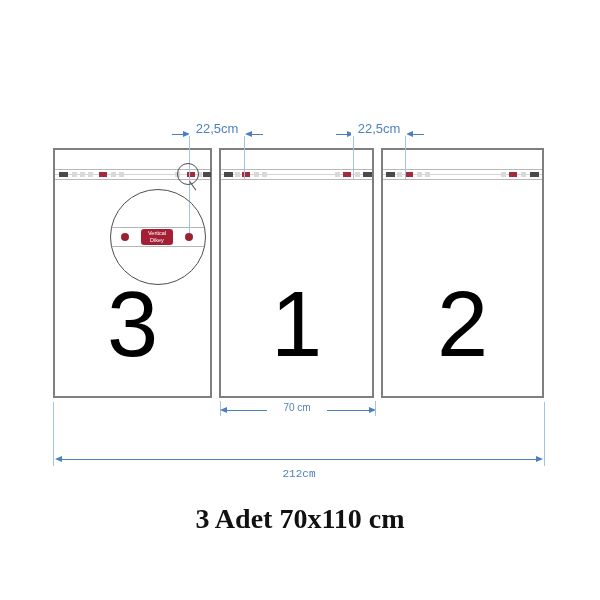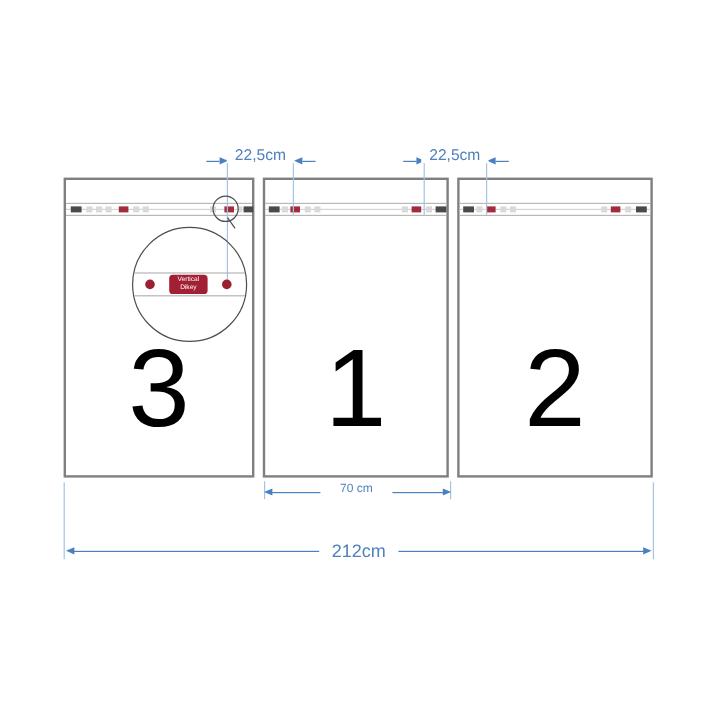--- a/index.html
+++ b/index.html
@@ -132,16 +132,17 @@
   <div class="dline" style="left:225px;top:410px;width:145px;"></div>
   <div class="ah left" style="left:220px;top:407px;"></div>
   <div class="ah right" style="left:369px;top:407px;"></div>
   <div class="dlabel" style="left:267px;top:402px;width:60px;font-size:10px;">70 cm</div>
 
   <div class="ext" style="left:53px;top:402px;height:64px;"></div>
   <div class="ext" style="left:544px;top:402px;height:64px;"></div>
   <div class="dline" style="left:61px;top:459px;width:476px;"></div>
   <div class="ah left" style="left:55px;top:456px;"></div>
   <div class="ah right" style="left:536px;top:456px;"></div>
-  <div class="dlabel" style="left:266px;top:451px;width:66px;font-size:15px;">212cm</div>
+  <div class="dlabel" style="left:266px;top:468px;width:66px;font-size:11px;font-family:Liberation Mono, monospace;">212cm</div>
 
+  <div class="title">3 Adet 70x110 cm</div>
 
 </div>
 
 </body></html>

